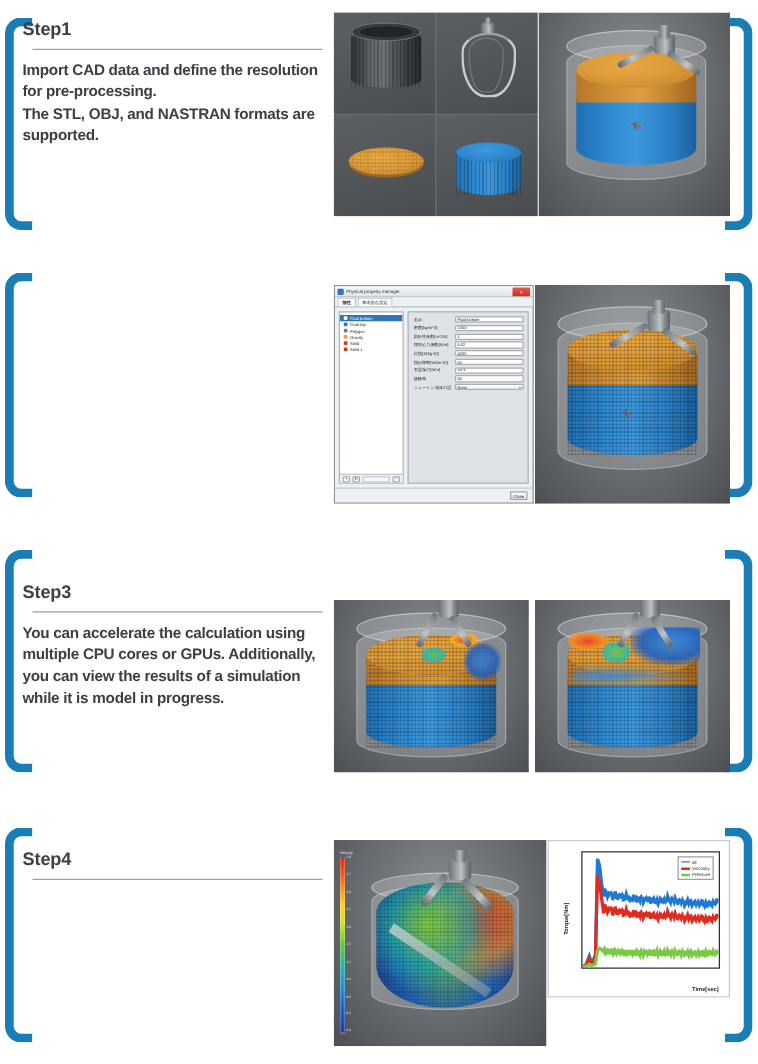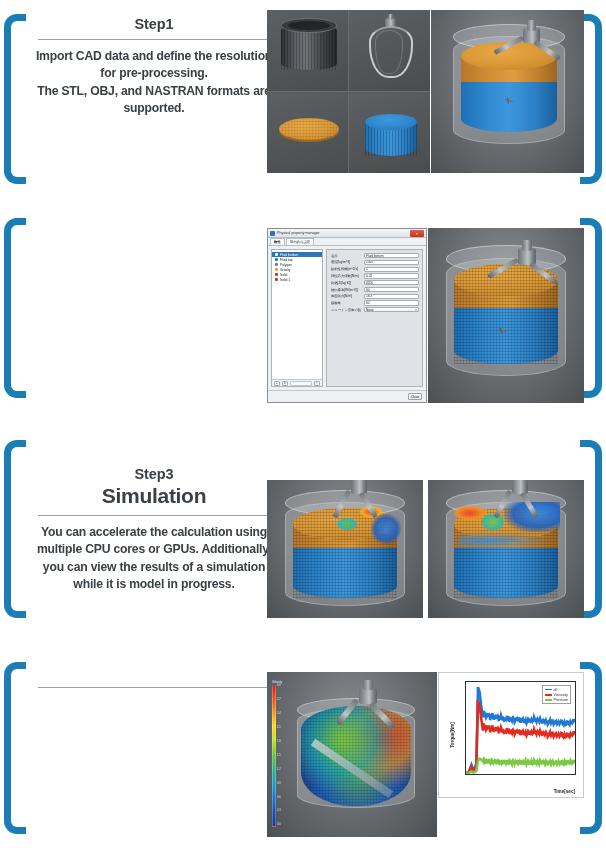--- a/index.html
+++ b/index.html
@@ -26,23 +26,23 @@
   }
   .bracket-right {
     right: 4px;
     border-left: none;
     border-top-right-radius: 13px;
     border-bottom-right-radius: 13px;
   }
 
   .text-col {
     position: absolute;
-    left: 30px;
+    left: 18px;
     width: 248px;
-    text-align: center;
+    text-align: left;
   }
   .step-label {
     font-size: 14.5px;
     font-weight: bold;
     color: #3b4045;
     letter-spacing: -0.1px;
   }
   .step-title {
     font-size: 21px;
     font-weight: bold;
@@ -499,21 +499,20 @@
       </div>
     </div>
   </div>
 
   <div class="step-block" style="position:absolute; left:0; top:428px; width:606px; height:212px;">
     <div class="bracket bracket-left" style="top:12px; height:178px;"></div>
     <div class="bracket bracket-right" style="top:12px; height:178px;"></div>
 
     <div class="text-col" style="top:38px;">
       <div class="step-label">Step3</div>
-      <div class="step-title">Simulation</div>
       <div class="divider"></div>
       <div class="step-desc">You can accelerate the calculation using multiple CPU cores or GPUs. Additionally, you can view the results of a simulation while it is model in progress.</div>
     </div>
 
     <div class="media" style="left:267px; top:52px; width:317px; height:138px;">
 
       <div style="position:absolute; left:0; top:0; width:156px; height:138px;">
         <div class="stage">
           <div class="tank-glass" style="left:18px; top:22px; width:120px; height:104px;"></div>
           <div class="tank-glass-top" style="left:18px; top:10px; width:120px; height:26px;"></div>
@@ -568,20 +567,21 @@
         </div>
       </div>
     </div>
   </div>
 
   <div class="step-block" style="position:absolute; left:0; top:650px; width:606px; height:201px;">
     <div class="bracket bracket-left" style="top:12px; height:172px;"></div>
     <div class="bracket bracket-right" style="top:12px; height:172px;"></div>
 
     <div class="text-col" style="top:30px;">
+      <div class="step-label">Step4</div>
       <div class="divider"></div>
     </div>
 
     <div class="media" style="left:267px; top:22px; width:317px; height:165px;">
 
       <div style="position:absolute; left:0; top:0; width:170px; height:165px;">
         <div class="stage">
           <div class="tank-glass" style="left:30px; top:36px; width:118px; height:100px;"></div>
           <div class="tank-glass-top" style="left:30px; top:26px; width:118px; height:24px;"></div>
 

